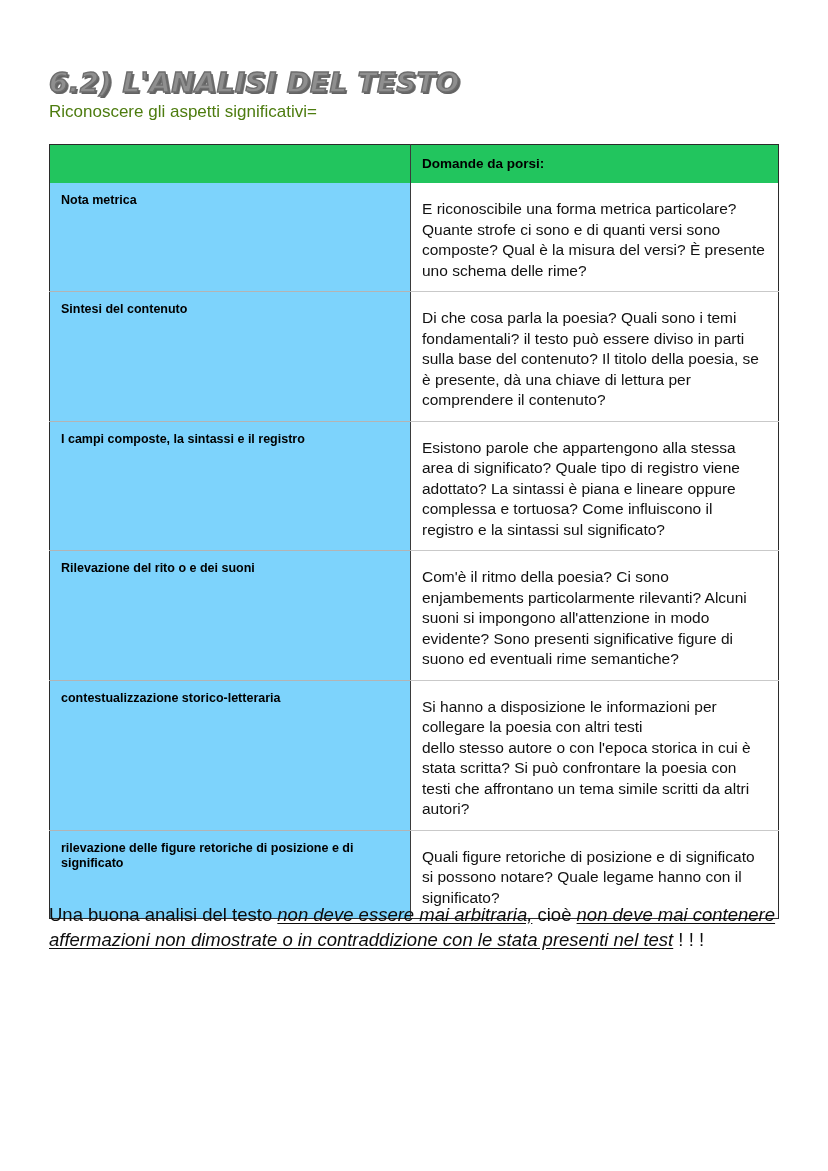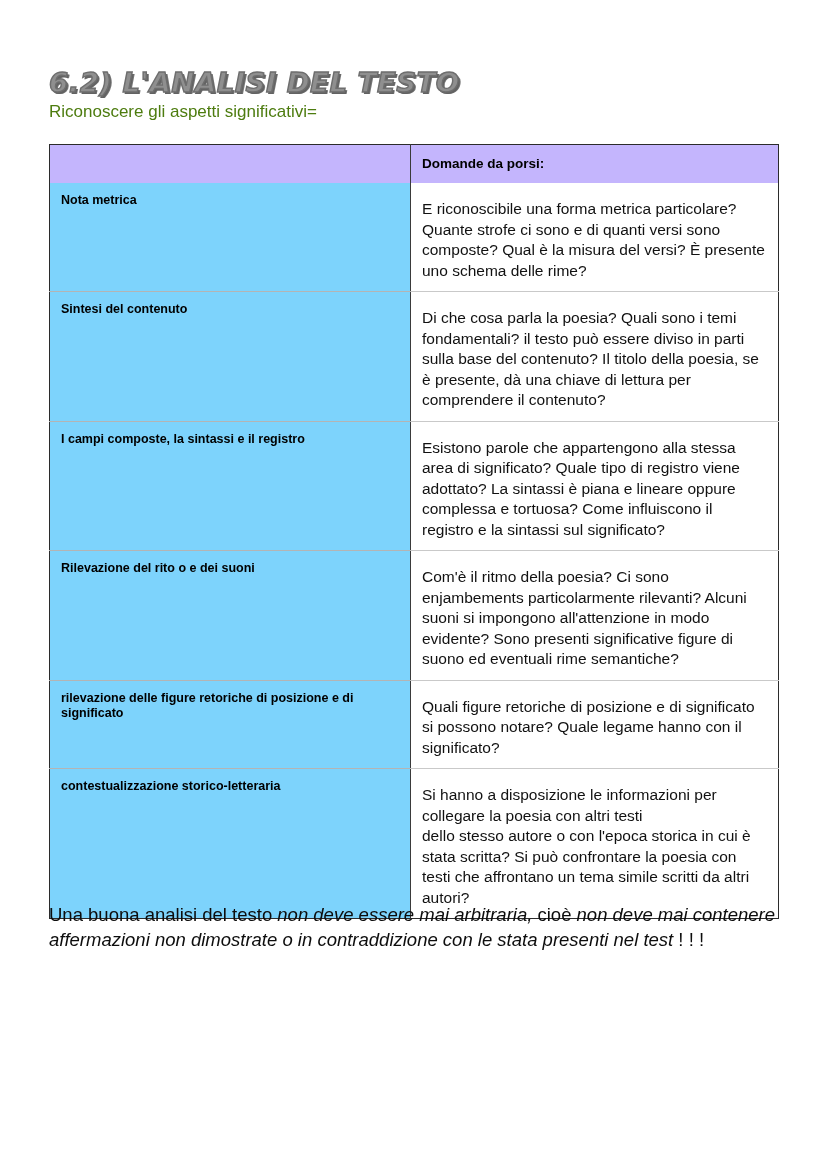--- a/index.html
+++ b/index.html
@@ -74,21 +74,21 @@
   .analysis-table col.c-question { width: 368px; }
 
   .analysis-table th,
   .analysis-table td {
     vertical-align: top;
     padding: 9px 11px 10px 11px;
     border: 0;
   }
 
   thead th {
-    background: #c4b5fd;
+    background: #22c55e;
     border-bottom: 1.6px solid #2b2b2b;
     height: 14px;
   }
   thead th.head-aspect {
     border-right: 1.4px solid #3a3a3a;
     padding: 0;
   }
   thead th.head-question {
     text-align: left;
     font-size: 13.5px;
@@ -127,20 +127,21 @@
     position: absolute;
     left: 49px;
     top: 883px;
     width: 730px;
     font-size: 18.5px;
     line-height: 25.5px;
     color: #0d0d0d;
   }
   .closing-note .em {
     font-style: italic;
+    text-decoration: underline;
     text-underline-offset: 2px;
   }
   .closing-note .bang {
     font-style: normal;
     text-decoration: none;
   }
 </style>
 </head>
 <body>
 
@@ -173,26 +174,26 @@
       </tr>
       <tr>
         <td class="cell-aspect">I campi composte, la sintassi e il registro</td>
         <td class="cell-question">Esistono parole che appartengono alla stessa area di significato? Quale tipo di registro viene adottato? La sintassi è piana e lineare oppure complessa e tortuosa? Come influiscono il registro e la sintassi sul significato?</td>
       </tr>
       <tr>
         <td class="cell-aspect">Rilevazione del rito o e dei suoni</td>
         <td class="cell-question">Com'è il ritmo della poesia? Ci sono enjambements particolarmente rilevanti? Alcuni suoni si impongono all'attenzione in modo evidente? Sono presenti significative figure di suono ed eventuali rime semantiche?</td>
       </tr>
       <tr>
-        <td class="cell-aspect">rilevazione delle figure retoriche di posizione e di significato</td>
-        <td class="cell-question">Quali figure retoriche di posizione e di significato si possono notare? Quale legame hanno con il significato?</td>
-      </tr>
-      <tr>
         <td class="cell-aspect">contestualizzazione storico-letteraria</td>
         <td class="cell-question">Si hanno a disposizione le informazioni per collegare la poesia con altri testi
 dello stesso autore o con l'epoca storica in cui è stata scritta? Si può confrontare la poesia con testi che affrontano un tema simile scritti da altri autori?</td>
+      </tr>
+      <tr>
+        <td class="cell-aspect">rilevazione delle figure retoriche di posizione e di significato</td>
+        <td class="cell-question">Quali figure retoriche di posizione e di significato si possono notare? Quale legame hanno con il significato?</td>
       </tr>
     </tbody>
   </table>
 
   <p class="closing-note"><span>Una buona analisi del testo </span><span class="em">non deve essere mai arbitraria,</span><span> cioè </span><span class="em">non deve mai contenere affermazioni non dimostrate o in contraddizione con le stata presenti nel test</span><span class="bang"> ! ! !</span></p>
 
 </div>
 
 </body></html>

